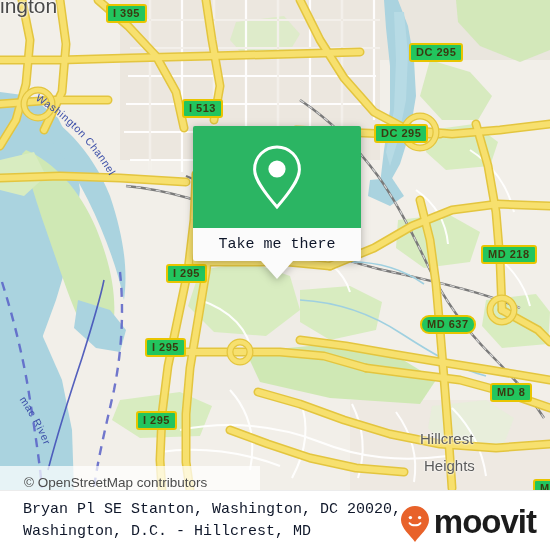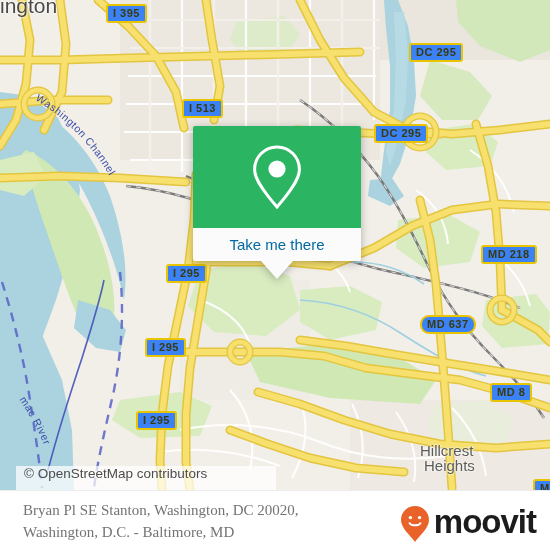--- a/index.html
+++ b/index.html
@@ -27,21 +27,21 @@
     width: 550px;
     height: 490px;
     overflow: hidden;
     background: #f2efe9;
   }
   .map-svg { position:absolute; left:0; top:0; }
 
   
   .shield {
     position: absolute;
-    background: #3b82f6;
+    background: #22c55e;
     border: 2px solid #e8c500;
     border-radius: 3px;
     color: #3a3a10;
     font-family: "Liberation Sans", sans-serif;
     font-size: 11px;
     font-weight: bold;
     letter-spacing: 0.5px;
     padding: 1px 5px 2px 5px;
     line-height: 12px;
     white-space: nowrap;
@@ -56,28 +56,28 @@
     font-size: 15px;
     line-height: 17px;
     white-space: nowrap;
     text-shadow: 0 0 3px rgba(255,255,255,0.95), 0 0 2px rgba(255,255,255,0.95);
   }
   .place-label.big { font-size: 21px; color: #4a4a4a; }
 
   
   #attribution {
     position: absolute;
-    left: 16px;
+    left: 0;
     top: 466px;
     height: 24px;
     width: 260px;
     background: rgba(255,255,255,0.72);
     display: flex;
-    align-items: flex-start;
-    padding-left: 8px;
+    align-items: flex-end;
+    padding-left: 24px;
     box-sizing: border-box;
     color: #4c4c4c;
     font-family: "Liberation Sans", sans-serif;
     font-size: 13.5px;
     white-space: nowrap;
   }
 
   
   #callout {
     position: absolute;
@@ -96,22 +96,22 @@
   }
   #callout-foot {
     height: 33px;
     background: #fbfbfb;
     border-radius: 0 0 2px 2px;
     display: flex;
     align-items: center;
     justify-content: center;
   }
   #callout-foot span {
-    color: #0369a1;
-    font-family: Liberation Sans, sans-serif;
+    color: #0f172a;
+    font-family: Liberation Mono, monospace;
     font-size: 15px;
   }
   #callout-tail {
     position: absolute;
     left: 68px;
     top: 135px;
     width: 0; height: 0;
     border-left: 16px solid transparent;
     border-right: 16px solid transparent;
     border-top: 18px solid #fbfbfb;
@@ -125,22 +125,22 @@
     width: 550px;
     height: 60px;
     background: #ffffff;
     border-top: 1px solid #ececec;
   }
   #footer-text {
     position: absolute;
     left: 23px;
     top: 8px;
     width: 370px;
-    color: #737373;
-    font-family: Liberation Serif, serif;
+    color: #0f172a;
+    font-family: Liberation Mono, monospace;
     font-size: 15px;
     line-height: 22px;
   }
   #footer-text div { white-space: nowrap; }
   #brand {
     position: absolute;
     right: 14px;
     top: 14px;
     display: flex;
     align-items: flex-start;
@@ -343,21 +343,21 @@
         <text font-family="Liberation Sans, sans-serif" font-size="10.5" fill="#3b4ea8" letter-spacing="0.6">
           <textPath href="#wpath1" startOffset="8">Washington Channel</textPath>
         </text>
         <text font-family="Liberation Sans, sans-serif" font-size="10.5" fill="#3b4ea8" letter-spacing="0.6">
           <textPath href="#wpath2" startOffset="2">mac River</textPath>
         </text>
       </g>
     </svg>
 
     <div class="place-label big" style="left:0px; top:-3px;">ington</div>
-    <div class="place-label" style="left:420px; top:442px;">Hillcrest</div>
+    <div class="place-label" style="left:420px; top:430px;">Hillcrest</div>
     <div class="place-label" style="left:424px; top:457px;">Heights</div>
 
     <div class="shield" style="left:106px; top:4px;">I 395</div>
     <div class="shield" style="left:409px; top:43px;">DC 295</div>
     <div class="shield" style="left:182px; top:99px;">I 513</div>
     <div class="shield" style="left:374px; top:124px;">DC 295</div>
     <div class="shield" style="left:481px; top:245px;text-align:right;">MD 218</div>
     <div class="shield" style="left:166px; top:264px;">I 295</div>
     <div class="shield" style="left:420px; top:315px;border-radius:9px;">MD 637</div>
     <div class="shield" style="left:145px; top:338px;">I 295</div>
@@ -380,21 +380,21 @@
       <div id="callout-foot">
         <span>Take me there</span>
       </div>
       <div id="callout-tail"></div>
     </div>
   </div>
 
   <div id="footer">
     <div id="footer-text">
       <div>Bryan Pl SE Stanton, Washington, DC 20020,</div>
-      <div>Washington, D.C. - Baltimore, MD</div>
+      <div>Washington, D.C. - Hillcrest, MD</div>
     </div>
     <div id="brand">
       <svg width="30" height="38" viewBox="0 0 30 38">
         <path d="M15,1 C7.3,1 1,7.3 1,15 C1,23 10,30 15,37 C20,30 29,23 29,15 C29,7.3 22.7,1 15,1 Z" fill="#e8622a"></path>
         <circle cx="10.4" cy="12.6" r="1.7" fill="#ffffff"></circle>
         <circle cx="19.6" cy="12.6" r="1.7" fill="#ffffff"></circle>
         <path d="M9.6,18.2 C11.4,21 18.6,21 20.4,18.2" fill="none" stroke="#ffffff" stroke-width="2" stroke-linecap="round"></path>
       </svg>
       <span id="brand-word">moovit</span>
     </div>

